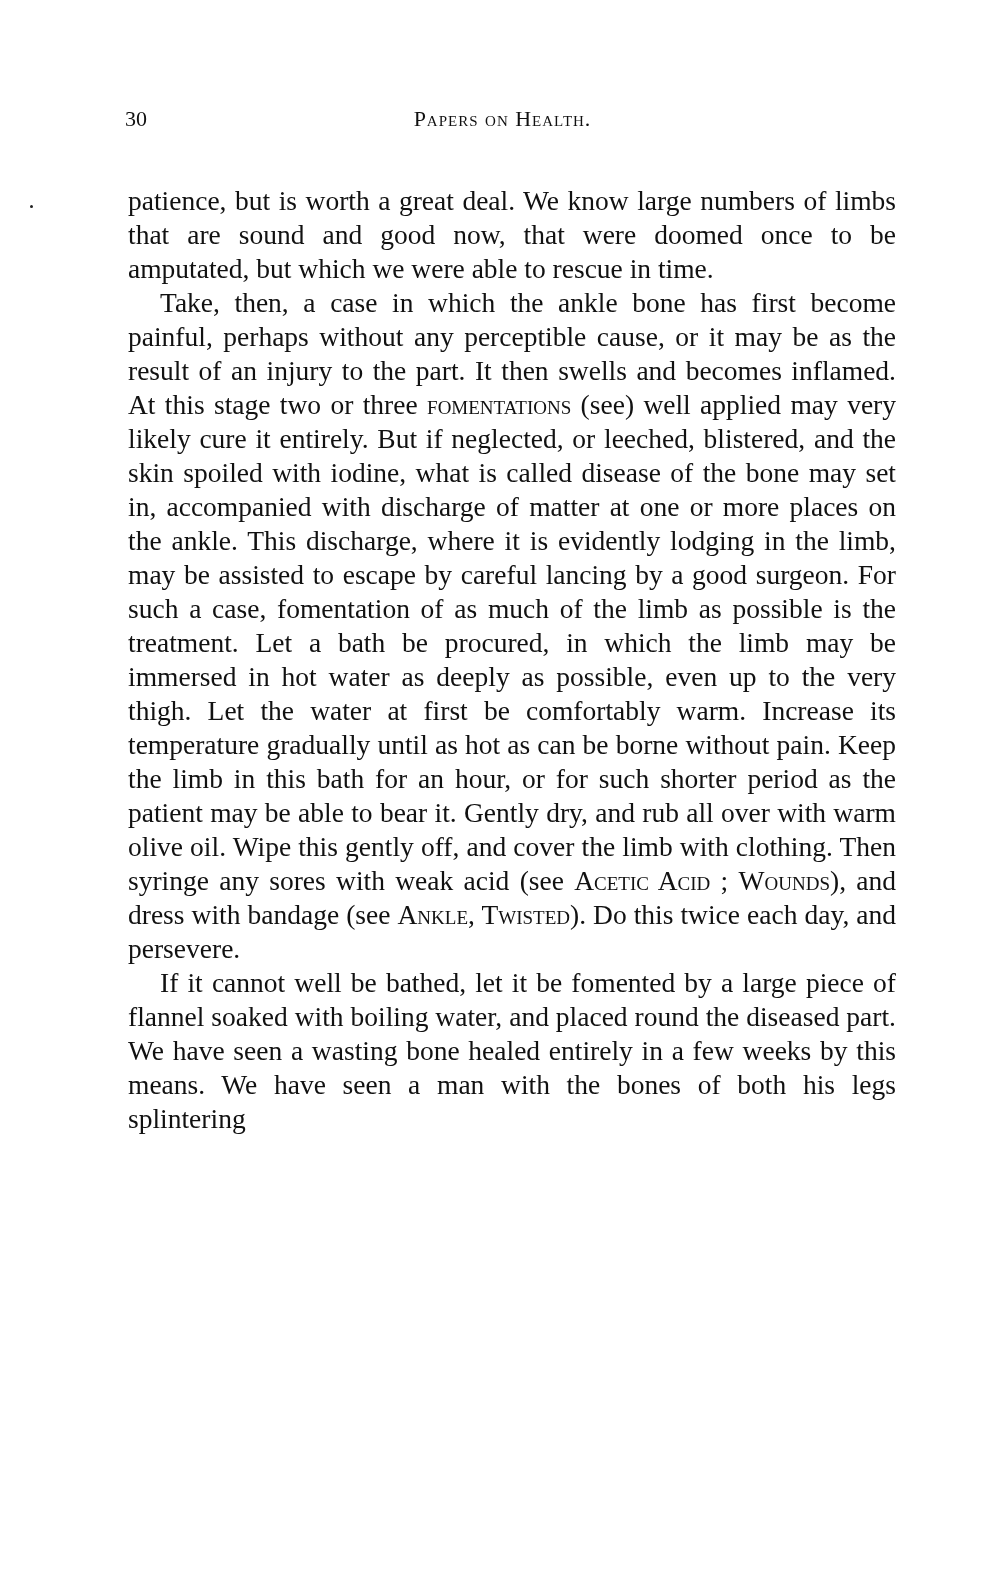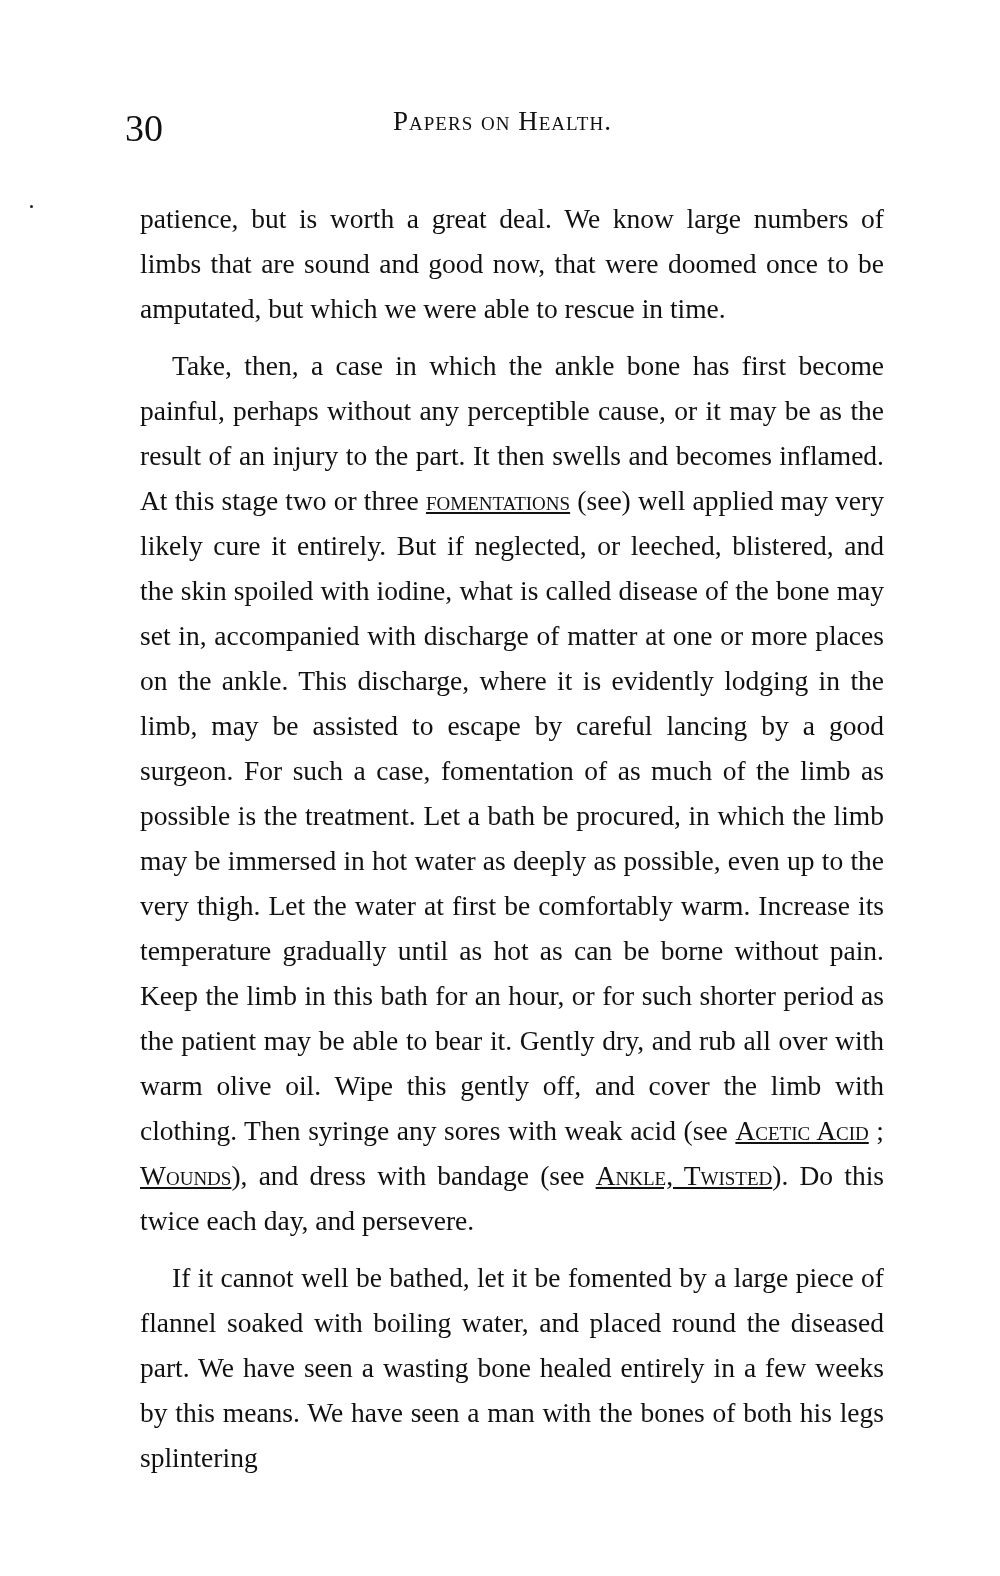--- a/index.html
+++ b/index.html
@@ -1,26 +1,26 @@
 <!DOCTYPE html>
 <html><head>
 <meta charset="utf-8">
 <style>
   html, body { margin:0; padding:0; background:#ffffff; }
   body { width:1000px; height:1576px; position:relative; overflow:hidden;
          font-family:"Liberation Serif","DejaVu Serif",serif; color:#111; }
   .header { position:absolute; top:106px; left:125px; width:770px; height:40px; }
-  .page-num { position:absolute; left:0; top:0; font-size:38px; }
+  .page-num { position:absolute; left:0; top:0; font-size:22px; }
   .running-head { position:absolute; left:0; right:15px; top:0; text-align:center;
-                  font-size:27px; font-variant:small-caps; letter-spacing:1px; }
+                  font-size:22px; font-variant:small-caps; letter-spacing:1px; }
   .margin-dot { position:absolute; left:30px; top:205px; width:3px; height:3px; background:#222; border-radius:50%; }
   .body-text { position:absolute; top:184px; left:128px; width:768px; }
-  .body-text p { margin:12px; font-size:27.5px; line-height:45px; text-align:justify; }
+  .body-text p { margin:0; font-size:27.5px; line-height:34px; text-align:justify; }
   .body-text p.indent { text-indent:32px; }
-  .sc { font-variant:small-caps;text-decoration:underline; }
+  .sc { font-variant:small-caps; }
   .it { }
 </style>
 </head>
 <body>
 
 <div class="header">
   <span class="page-num">30</span>
   <span class="running-head">Papers on Health.</span>
 </div>
 

